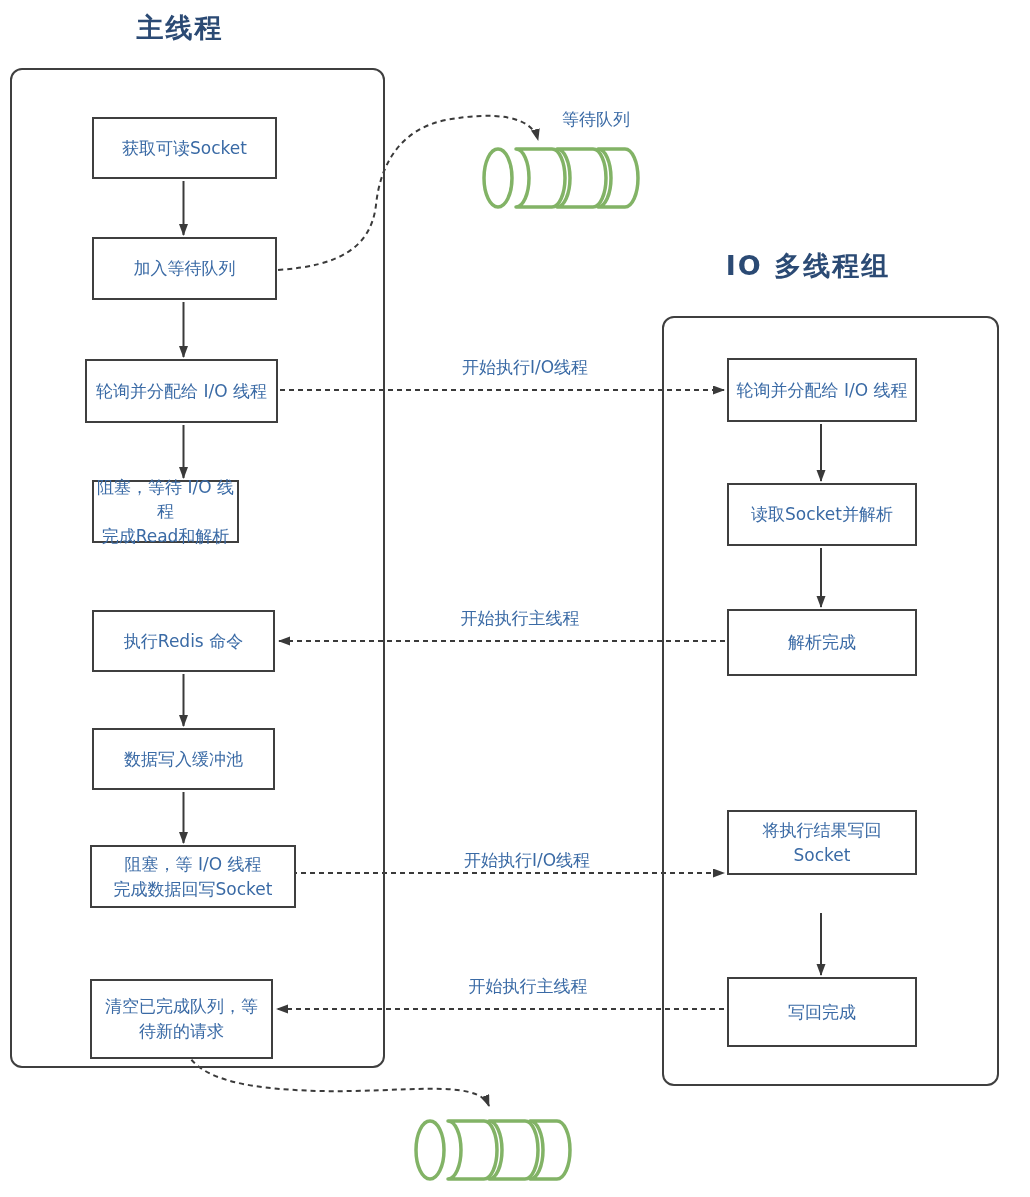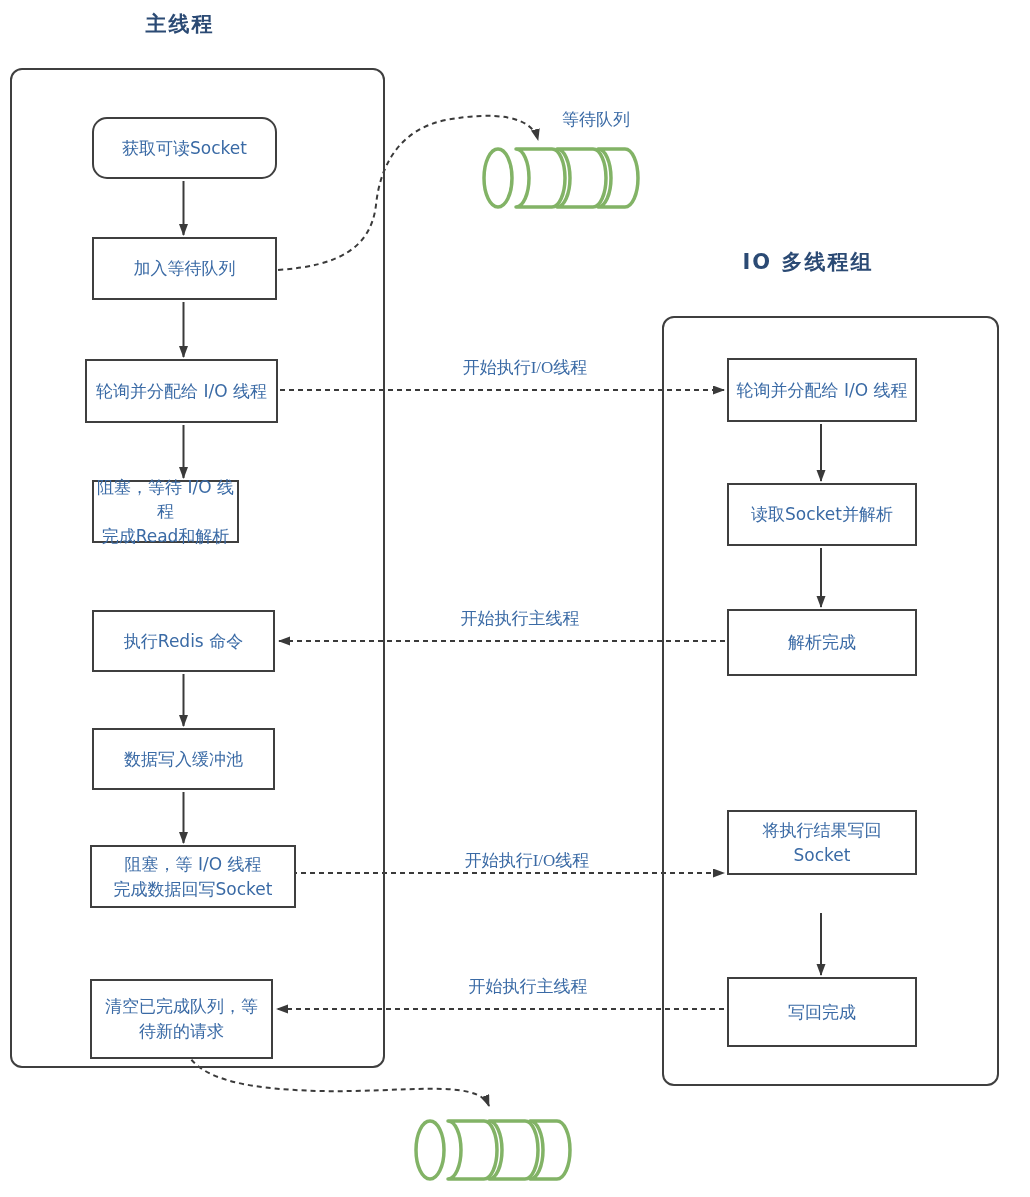--- a/index.html
+++ b/index.html
@@ -24,25 +24,25 @@
     position:absolute;border:2px solid var(--border);border-radius:12px;background:transparent;
   }
   .node{
     position:absolute;border:2px solid var(--border);background:#fff;
     display:flex;align-items:center;justify-content:center;text-align:center;
     color:var(--box-text);font-size:17px;line-height:1.45;white-space:pre-line;
     padding:2px;box-sizing:border-box;
   }
   .diagram-title{
     position:absolute;transform:translateX(-50%);color:var(--title-text);
-    font-size:21px;font-weight:700;letter-spacing:2px;white-space:nowrap;
+    font-size:27px;font-weight:700;letter-spacing:2px;white-space:nowrap;
   }
   .edge-label{
     position:absolute;transform:translateX(-50%);color:var(--box-text);
-    font-size:17px;white-space:nowrap;font-family:Liberation Serif, serif;
+    font-size:17px;white-space:nowrap;
   }
 </style>
 </head>
 <body>
 
 <div class="canvas">
 
   <svg class="edges" width="1030" height="1197" viewBox="0 0 1030 1197">
     <defs>
       <marker id="ah" markerUnits="userSpaceOnUse" markerWidth="14" markerHeight="12" refX="11" refY="4.5" orient="auto">
@@ -82,21 +82,21 @@
       <path class="queue-shape" d="M116 3 L143 3 A13 29 0 0 1 143 61 L116 61 A13 29 0 0 0 116 3 Z"></path>
     </g>
   </svg>
 
   <div class="container" style="left:10px;top:68px;width:371px;height:996px;"></div>
   <div class="container" style="left:662px;top:316px;width:333px;height:766px;"></div>
 
   <div class="diagram-title" style="left:180px;top:10px;">主线程</div>
   <div class="diagram-title" style="left:808px;top:248px;">IO 多线程组</div>
 
-  <div class="node" style="left:92px;top:117px;width:185px;height:62px;border-radius:15px;">获取可读Socket</div>
+  <div class="node" style="left:92px;top:117px;width:185px;height:62px;">获取可读Socket</div>
   <div class="node" style="left:92px;top:237px;width:185px;height:63px;">加入等待队列</div>
   <div class="node" style="left:85px;top:359px;width:193px;height:64px;">轮询并分配给 I/O 线程</div>
   <div class="node" style="left:92px;top:480px;width:147px;height:63px;">阻塞，等待 I/O 线程
 完成Read和解析</div>
   <div class="node" style="left:92px;top:610px;width:183px;height:62px;">执行Redis 命令</div>
   <div class="node" style="left:92px;top:728px;width:183px;height:62px;">数据写入缓冲池</div>
   <div class="node" style="left:90px;top:845px;width:206px;height:63px;">阻塞，等 I/O 线程
 完成数据回写Socket</div>
   <div class="node" style="left:90px;top:979px;width:183px;height:80px;">清空已完成队列，等
 待新的请求</div>

